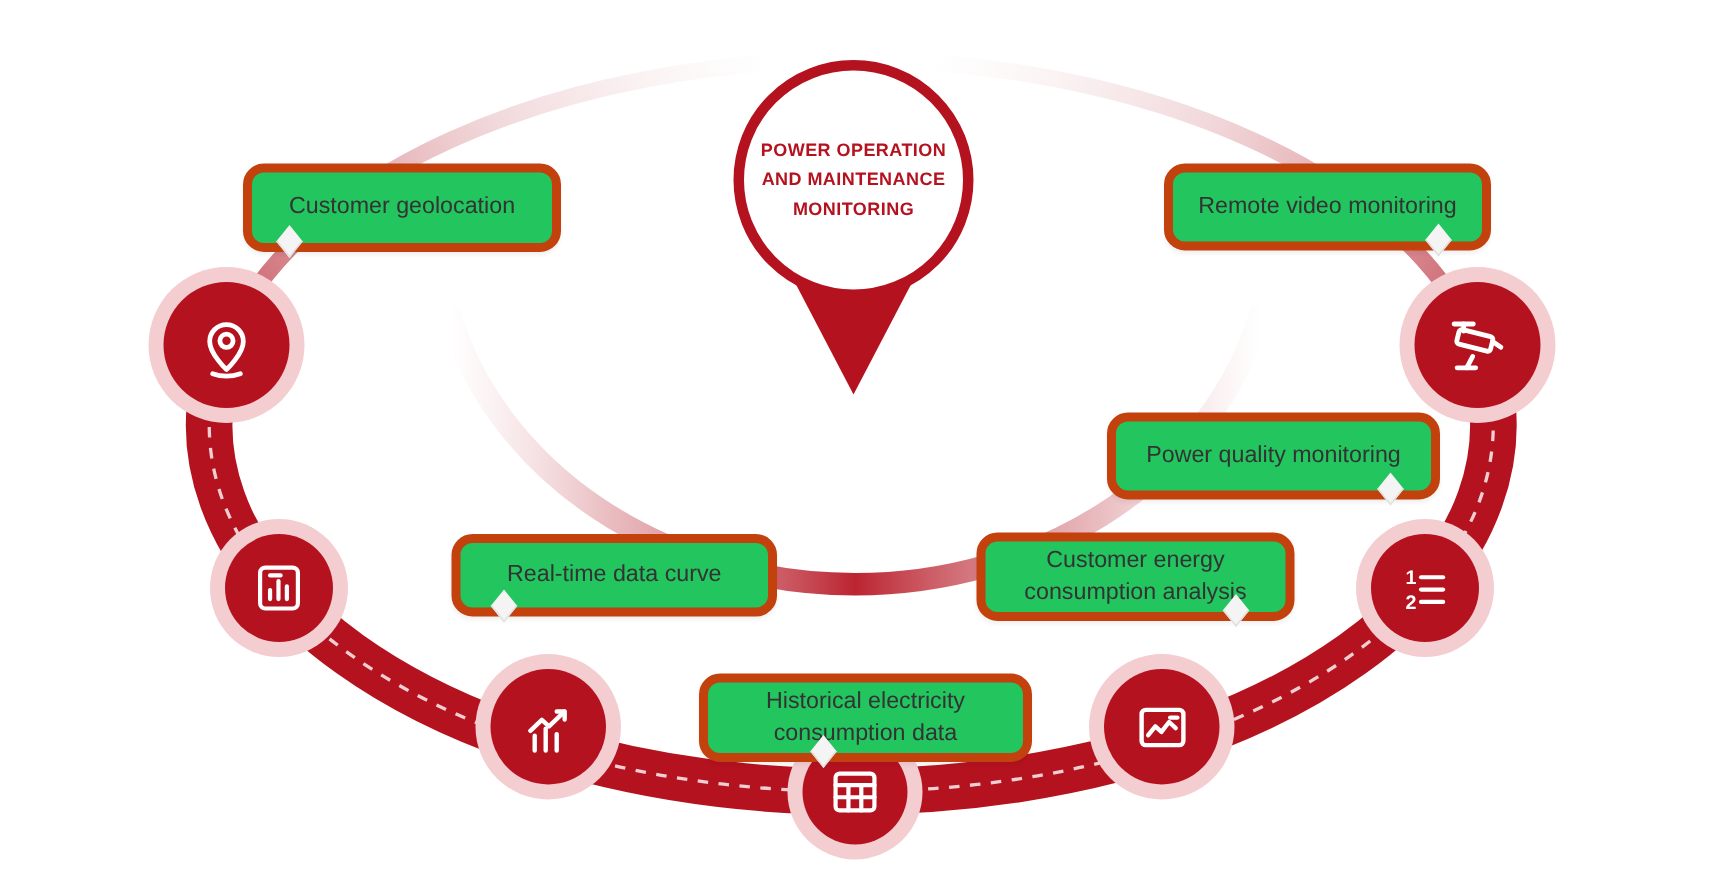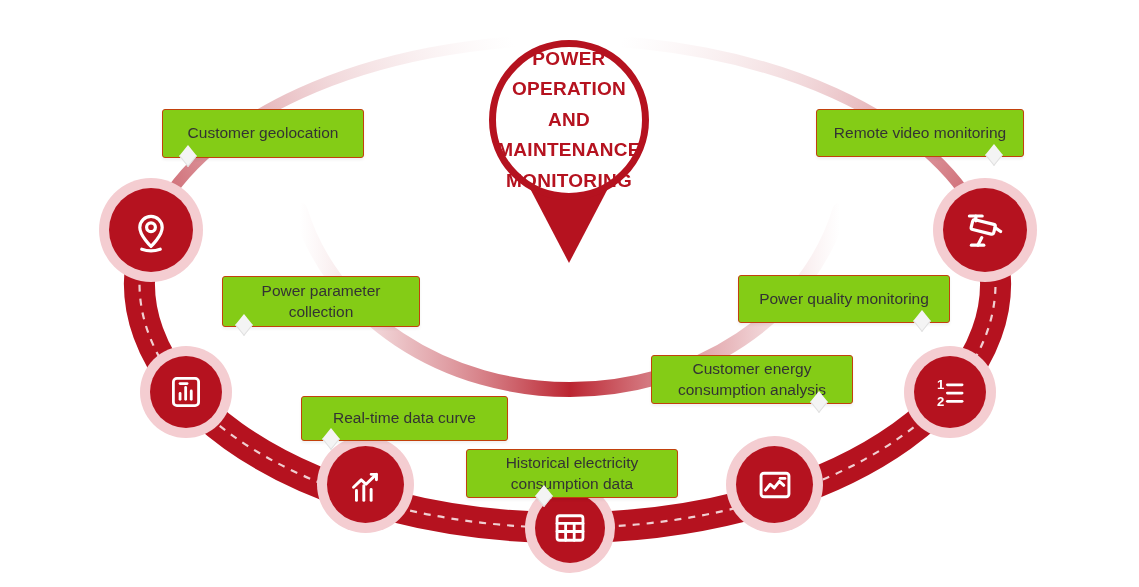--- a/index.html
+++ b/index.html
@@ -7,21 +7,21 @@
     position:relative;width:1139px;height:587px;background:#ffffff;
     font-family:"Liberation Sans",sans-serif;overflow:hidden;
   }
   .bg{position:absolute;left:0;top:0;z-index:1;}
   .node{
     position:absolute;border-radius:50%;background:#b5121f;
     display:flex;align-items:center;justify-content:center;
     box-shadow:0 0 0 10px #f4cdd1;z-index:4;
   }
   .label{
-    position:absolute;background:#84cc16;border:1px solid #c2410c;border-radius:3px;
+    position:absolute;background:#22c55e;border:6px solid #c2410c;border-radius:14px;
     display:flex;align-items:center;justify-content:center;text-align:center;
     color:#333333;font-size:15.5px;line-height:1.3;z-index:5;
     box-shadow:0 2px 3px rgba(0,0,0,0.06);
   }
   .label .txt{white-space:pre-line;padding:4px 8px;}
   .tail{
     position:absolute;width:13px;height:13px;background:#f4f4f4;
     border-right:1px solid #e0e0e0;border-bottom:1px solid #e0e0e0;
     transform:rotate(45deg) skew(6deg,6deg);top:calc(100% - 8px);
   }
@@ -30,21 +30,21 @@
     border-left:46px solid transparent;border-right:46px solid transparent;
     border-top:88px solid #b5121f;
   }
   .pin-circle{
     position:absolute;left:489px;top:40px;width:146px;height:146px;border-radius:50%;
     background:#ffffff;border:7px solid #b5121f;z-index:7;
     display:flex;align-items:center;justify-content:center;
   }
   .pin-title{
     white-space:pre-line;text-align:center;color:#b5121f;font-weight:bold;
-    font-size:19px;line-height:1.6;letter-spacing:.3px;
+    font-size:12px;line-height:1.6;letter-spacing:.3px;
   }
   .icon svg{display:block;}
 </style>
 </head>
 <body>
 
 <div class="canvas">
 
   <svg class="bg" width="1139" height="587" viewBox="0 0 1139 587">
     <defs>
@@ -154,27 +154,22 @@
         <path d="M5.2 19.6h6.2"></path>
       </svg>
     </span>
   </div>
 
   <div class="label" style="left:162px;top:109px;width:200px;height:47px;">
     <span class="txt">Customer geolocation</span>
     <span class="tail" style="left:18px;"></span>
   </div>
 
-  <div class="label" style="left:222px;top:276px;width:196px;height:49px;">
-    <span class="txt">Power parameter
-collection</span>
-    <span class="tail" style="left:14px;"></span>
-  </div>
-
-  <div class="label" style="left:301px;top:356px;width:205px;height:43px;margin-top:40px;">
+
+  <div class="label" style="left:301px;top:356px;width:205px;height:43px;">
     <span class="txt">Real-time data curve</span>
     <span class="tail" style="left:22px;"></span>
   </div>
 
   <div class="label" style="left:466px;top:415px;width:210px;height:47px;margin-top:34px;">
     <span class="txt">Historical electricity
 consumption data</span>
     <span class="tail" style="left:70px;"></span>
   </div>
 
@@ -182,21 +177,21 @@
     <span class="txt">Customer energy
 consumption analysis</span>
     <span class="tail" style="right:26px;"></span>
   </div>
 
   <div class="label" style="left:738px;top:275px;width:210px;height:46px;">
     <span class="txt">Power quality monitoring</span>
     <span class="tail" style="right:20px;"></span>
   </div>
 
-  <div class="label" style="left:776px;top:109px;width:206px;height:46px;margin-left:40px;">
+  <div class="label" style="left:776px;top:109px;width:206px;height:46px;">
     <span class="txt">Remote video monitoring</span>
     <span class="tail" style="right:22px;"></span>
   </div>
 
   <div class="pin-tail"></div>
   <div class="pin-circle">
     <div class="pin-title">POWER OPERATION
 AND MAINTENANCE
 MONITORING</div>
   </div>

